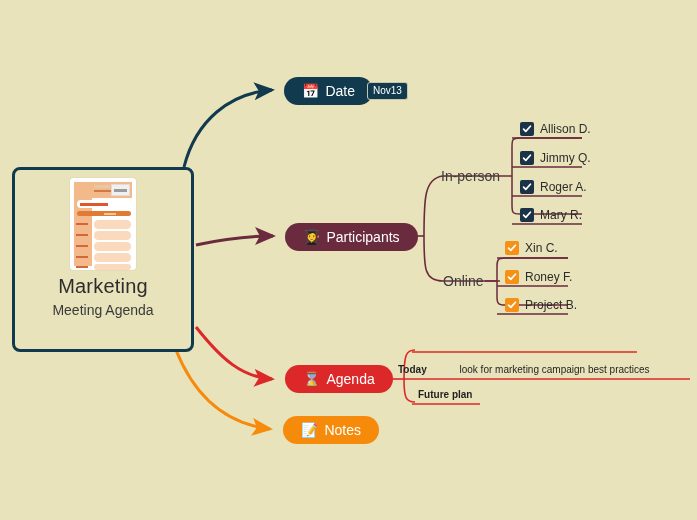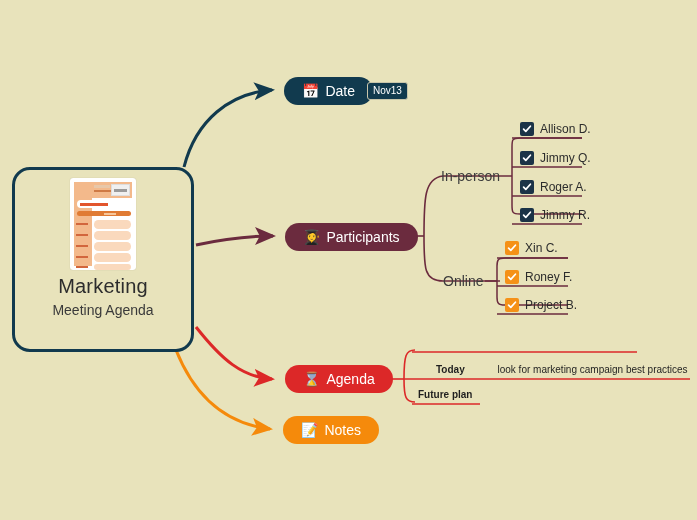--- a/index.html
+++ b/index.html
@@ -29,21 +29,21 @@
   }
 
   
   #central-node {
     position: absolute;
     left: 12px;
     top: 167px;
     width: 182px;
     height: 185px;
     border: 3px solid #113a4e;
-    border-radius: 18px;
+    border-radius: 8px;
     background: #e8e3bb;
     box-sizing: border-box;
     display: flex;
     flex-direction: column;
     align-items: center;
     justify-content: flex-start;
     padding-top: 8px;
   }
   #thumb {
     width: 66px;
@@ -367,21 +367,21 @@
         </svg>
     </span>
     <span>Roger A.</span>
   </div>
   <div class="check-row" style="left:520px; top:208px">
     <span class="cbox cbox-navy">
       <svg width="10" height="10" viewBox="0 0 10 10">
           <path d="M1.6,5.2 L3.8,7.4 L8.4,2.2" fill="none" stroke="#ffffff" stroke-width="1.7" stroke-linecap="round" stroke-linejoin="round"></path>
         </svg>
     </span>
-    <span>Jimmy R.</span>
+    <span>Mary R.</span>
   </div>
 
   <div class="check-row" style="left:505px; top:241px">
     <span class="cbox cbox-orange">
       <svg width="10" height="10" viewBox="0 0 10 10">
           <path d="M1.6,5.2 L3.8,7.4 L8.4,2.2" fill="none" stroke="#ffffff" stroke-width="1.7" stroke-linecap="round" stroke-linejoin="round"></path>
         </svg>
     </span>
     <span>Xin C.</span>
   </div>
@@ -395,21 +395,21 @@
   </div>
   <div class="check-row" style="left:505px; top:298px">
     <span class="cbox cbox-orange">
       <svg width="10" height="10" viewBox="0 0 10 10">
           <path d="M1.6,5.2 L3.8,7.4 L8.4,2.2" fill="none" stroke="#ffffff" stroke-width="1.7" stroke-linecap="round" stroke-linejoin="round"></path>
         </svg>
     </span>
     <span>Project B.</span>
   </div>
 
-  <div class="ag-row" style="left:436px; top:364px">
+  <div class="ag-row" style="left:398px; top:364px">
     <span class="ag-key">Today</span>
     <span class="ag-val" style="margin-left:30px">look for marketing campaign best practices</span>
   </div>
   <div class="ag-row" style="left:418px; top:389px">
     <span class="ag-key">Future plan</span>
     <span class="ag-val"></span>
   </div>
 
 </div>
 

